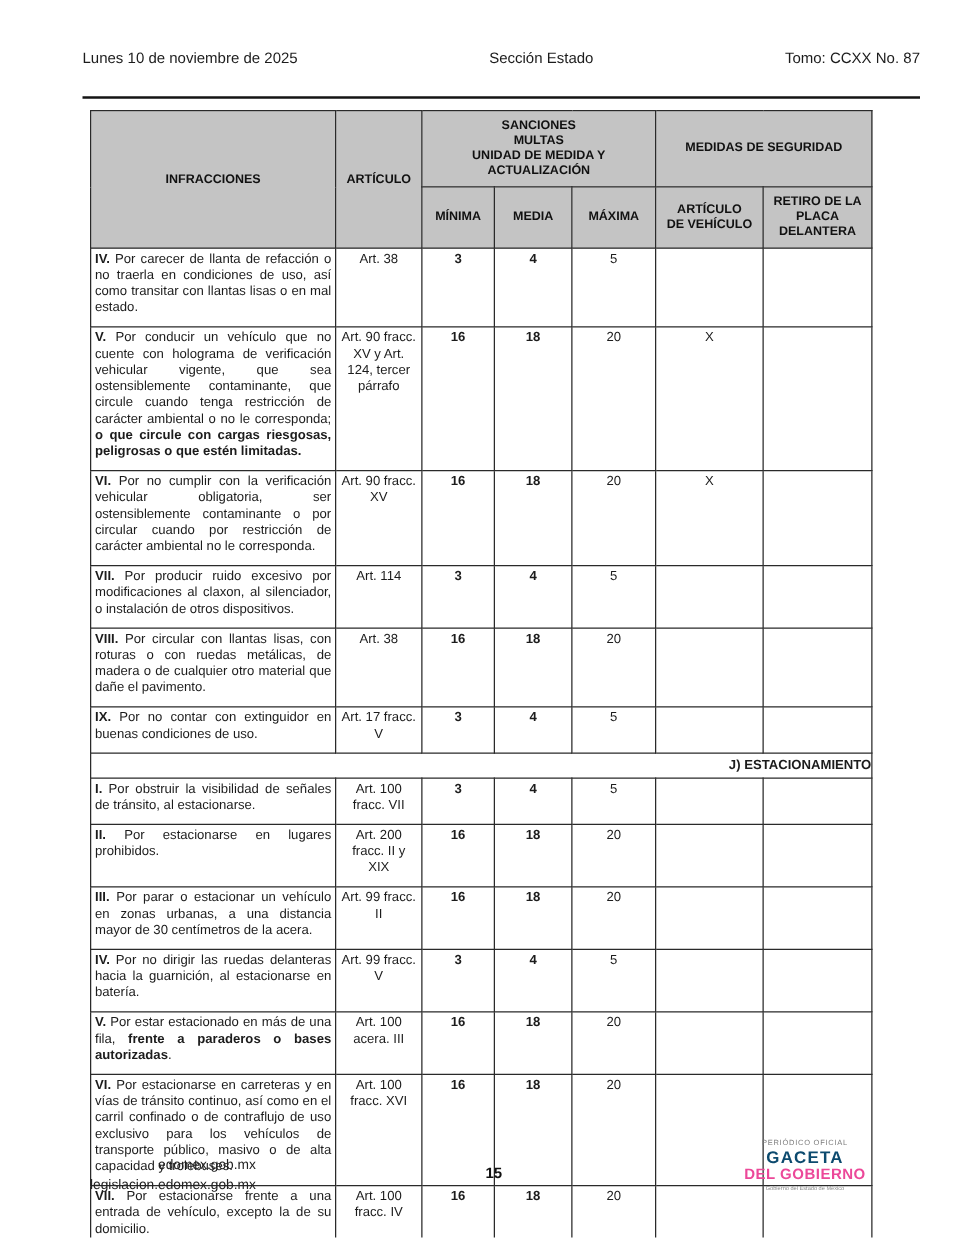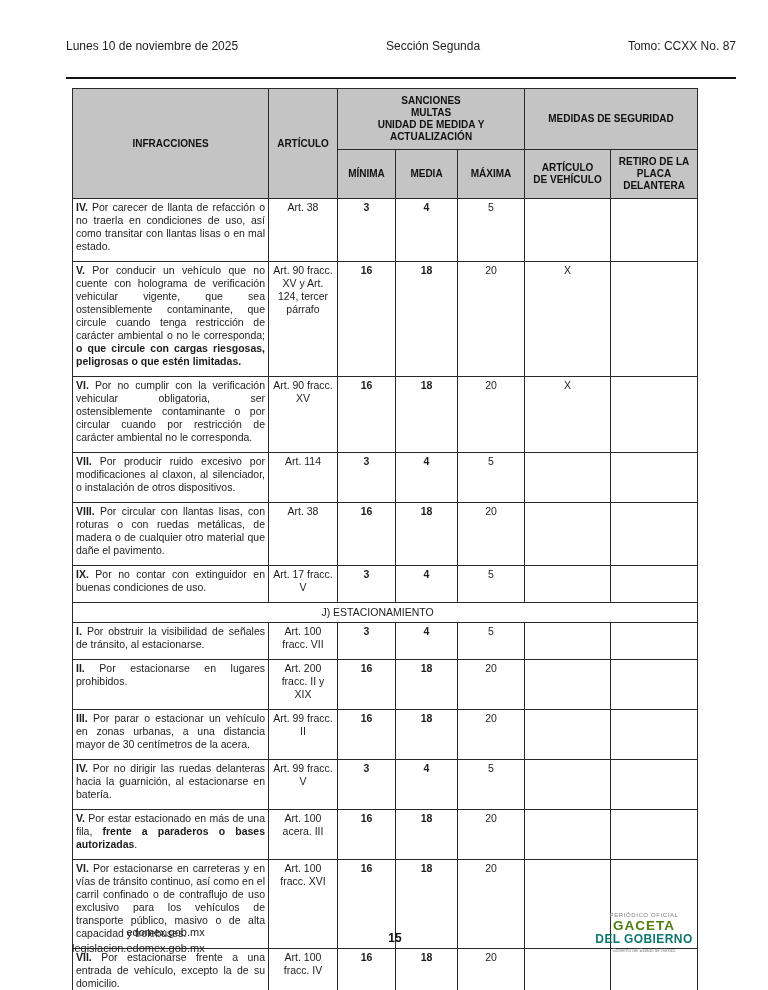--- a/index.html
+++ b/index.html
@@ -25,45 +25,45 @@
     vertical-align:middle; padding:6px 2px; line-height:12px; color:#111;
   }
   .pre { white-space:pre-line; }
   .doc-table tbody td {
     font-size:10.5px; vertical-align:top; line-height:13px;
     padding:2px 3px 8px; background:#fff;
   }
   td.c-inf { text-align:justify; padding:2px 6px 8px 5px;margin-left:23px; }
   td.c-art, td.c-min, td.c-med, td.c-max, td.c-ret, td.c-rpl { text-align:center; }
   td.c-min, td.c-med { font-weight:bold; }
-  tr.section-row td { font-weight:normal; text-align:center; padding:3px 20px 3px 5px; }
+  tr.section-row td { font-weight:bold; text-align:right; padding:3px 0 3px 5px; }
   
   .footer-links {
     position:absolute; left:72px; top:924px; font-size:11px; line-height:16px; color:#222;text-align:right;
   }
   .page-number {
     position:absolute; left:0; top:931px; width:790px; text-align:center;
     font-size:12px; font-weight:bold; color:#111;
   }
   .gaceta-logo {
     position:absolute; left:588px; top:912px; width:112px; text-align:center; color:#5a5a5a;
   }
   .logo-top    { font-size:6px; letter-spacing:0.6px; color:#7c7c7c; }
-  .logo-title  { font-size:13.5px; font-weight:bold; letter-spacing:1px; line-height:15px; color:#4d7c0f; }
-  .logo-title2 { font-size:12px;  font-weight:bold; letter-spacing:0.4px; line-height:13px; color:#0f766e;text-align:center; }
+  .logo-title  { font-size:13.5px; font-weight:bold; letter-spacing:1px; line-height:15px; color:#0c4a6e; }
+  .logo-title2 { font-size:12px;  font-weight:bold; letter-spacing:0.4px; line-height:13px; color:#ec4899;text-align:center; }
   .logo-bottom { font-size:4.5px; color:#8a8a8a; margin-top:2px; }
 </style>
 </head>
 <body>
 
 <div class="page">
 
   <header class="page-header">
     <span>Lunes 10 de noviembre de 2025</span>
-    <span>Sección Segunda</span>
+    <span>Sección Estado</span>
     <span>Tomo: CCXX No. 87</span>
   </header>
 
   <table class="doc-table">
     <colgroup>
       <col style="width:196px">
         <col style="width:69px">
         <col style="width:58px">
       <col style="width:62px">
         <col style="width:67px">

